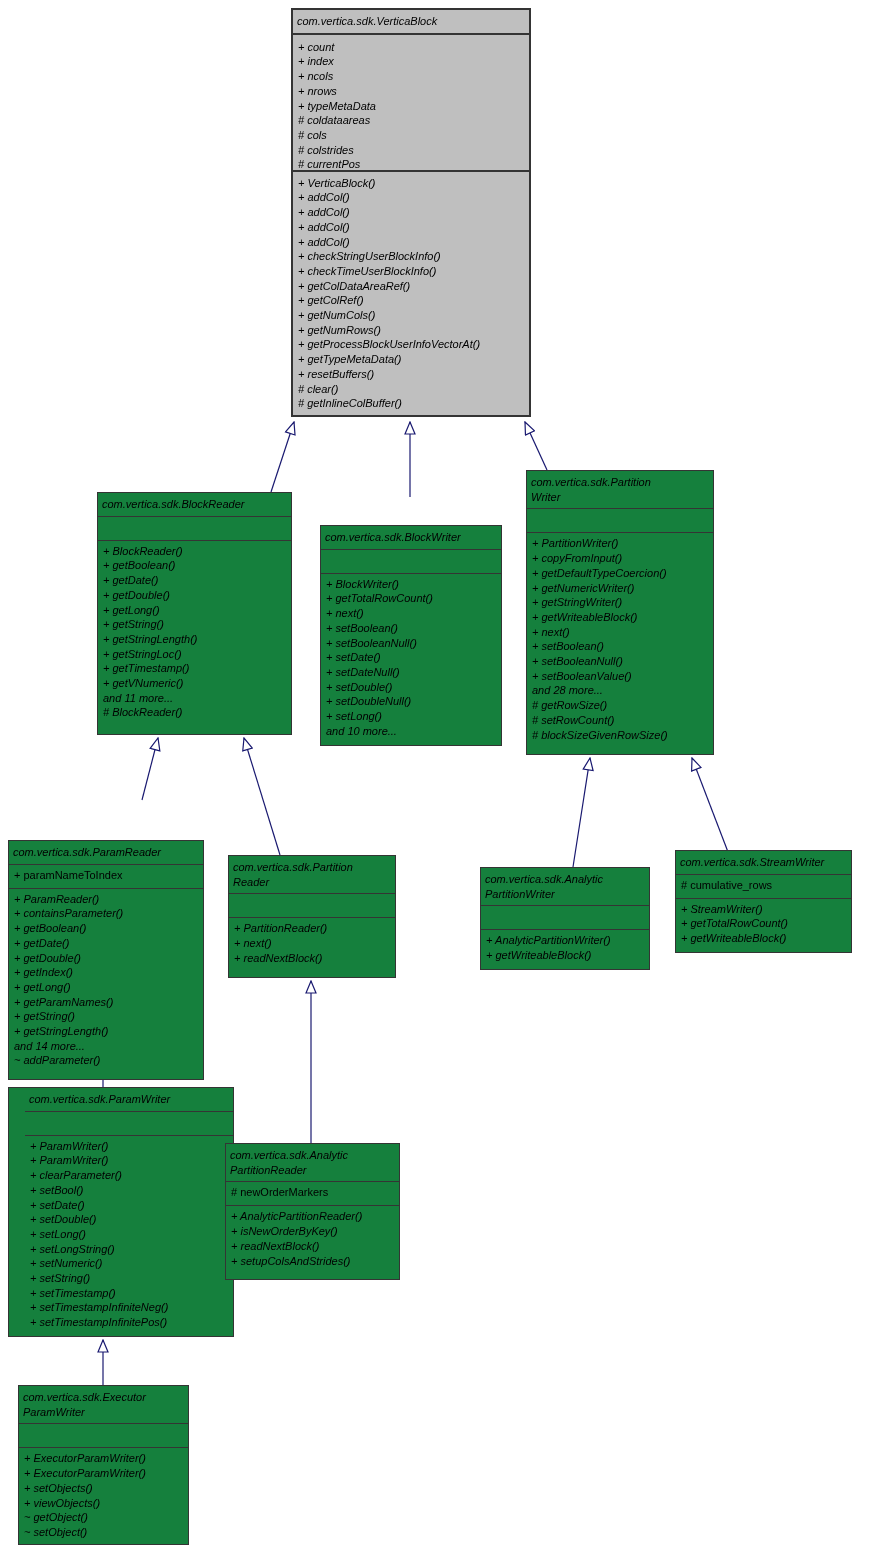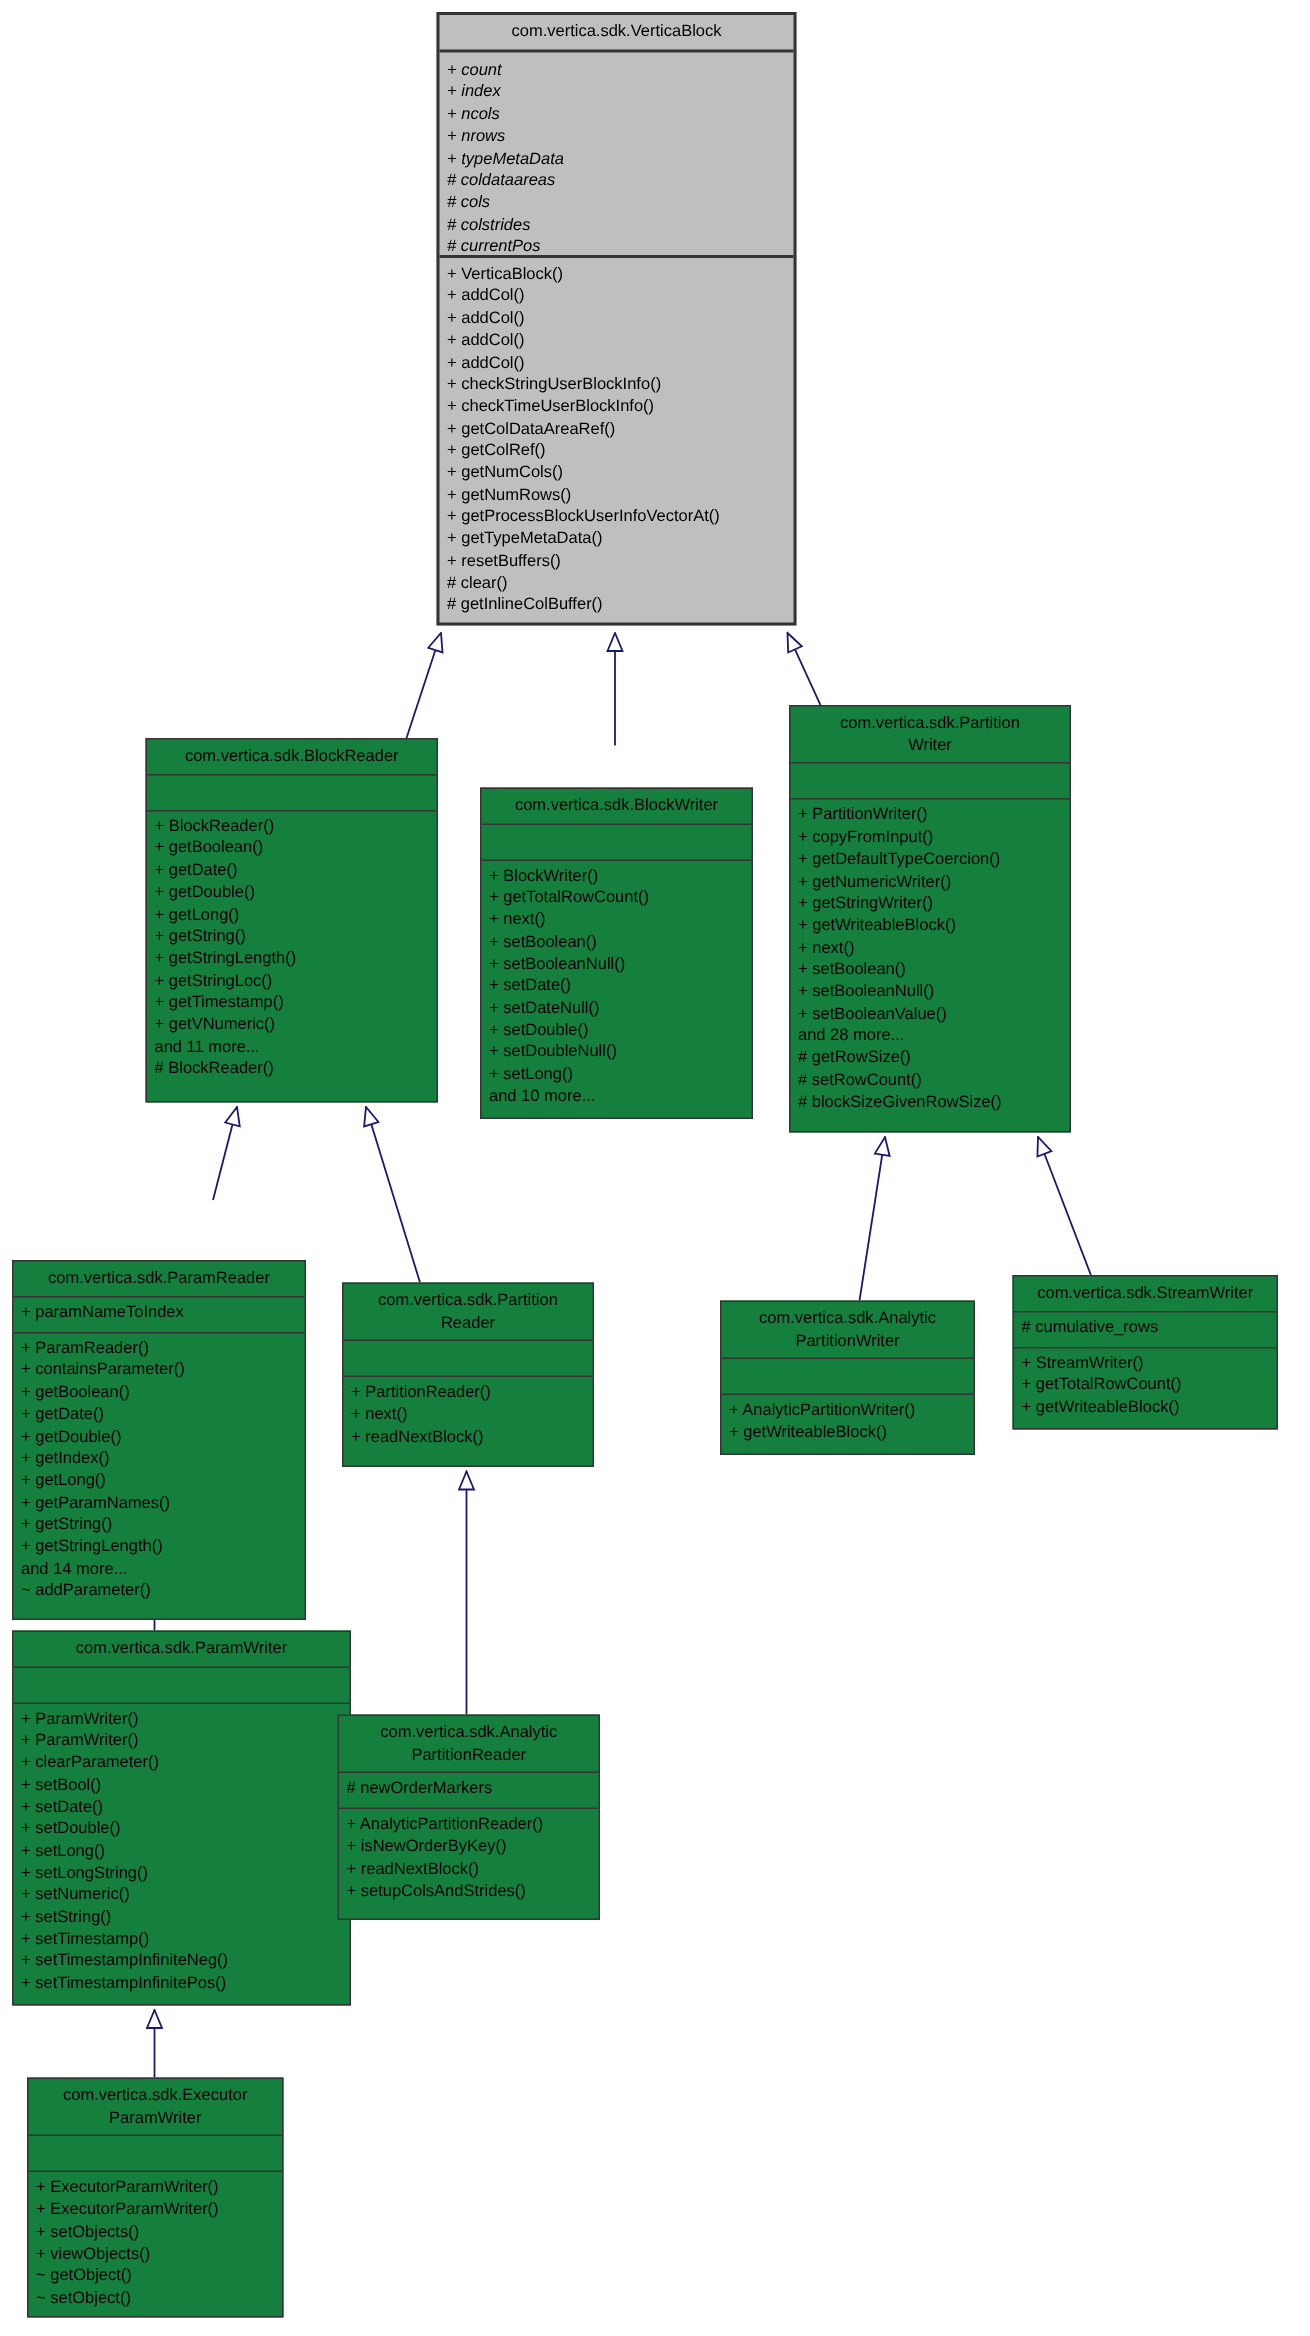--- a/index.html
+++ b/index.html
@@ -17,33 +17,33 @@
     background:#15803d;
     border:1.5px solid #343434;
     display:flex;flex-direction:column;
     font-size:11px;line-height:14.7px;
   }
   .uml-class.root{
     background:#bfbfbf;
     border-width:2px;
   }
   .uml-title{
-    text-align:center;
     white-space:pre-line;
     padding:4px 4px;
     border-bottom:1.5px solid #343434;
+    font-style:italic;
   }
   .root .uml-title{border-bottom-width:2px;}
   .uml-attrs{
     padding:3px 5px;
     min-height:17px;
     border-bottom:1.5px solid #343434;
   }
   .root .uml-attrs{border-bottom-width:2px;padding:5px;font-style:italic;}
-  .uml-methods{padding:3px 5px;flex:1;}
+  .uml-methods{padding:3px 5px;flex:1;font-style:italic;}
   .root .uml-methods{padding:4px 5px;}
   .member{white-space:nowrap;}
 </style>
 </head>
 <body>
 
 <div id="canvas">
 
   <svg id="edges" width="873" height="1557" viewBox="0 0 873 1557">
     <defs>
@@ -204,21 +204,21 @@
     <div class="uml-attrs">
         <div class="member"># cumulative_rows</div>
       </div>
     <div class="uml-methods">
         <div class="member">+ StreamWriter()</div>
         <div class="member">+ getTotalRowCount()</div>
         <div class="member">+ getWriteableBlock()</div>
       </div>
   </div>
 
-  <div class="uml-class" style="left:8px;top:1087px;width:226px;height:250px;">
+  <div class="uml-class" style="left:8px;top:1087px;width:226px;height:250px;padding-left:16px;">
     <div class="uml-title">com.vertica.sdk.ParamWriter</div>
     <div class="uml-attrs"></div>
     <div class="uml-methods">
         <div class="member">+ ParamWriter()</div>
         <div class="member">+ ParamWriter()</div>
         <div class="member">+ clearParameter()</div>
         <div class="member">+ setBool()</div>
         <div class="member">+ setDate()</div>
         <div class="member">+ setDouble()</div>
         <div class="member">+ setLong()</div>

